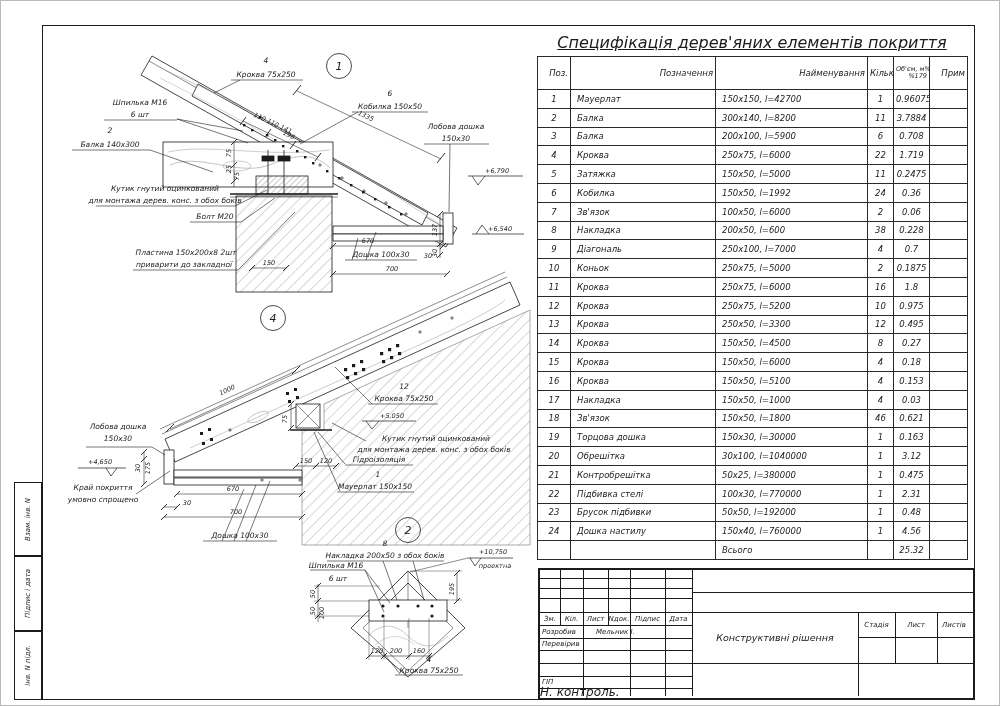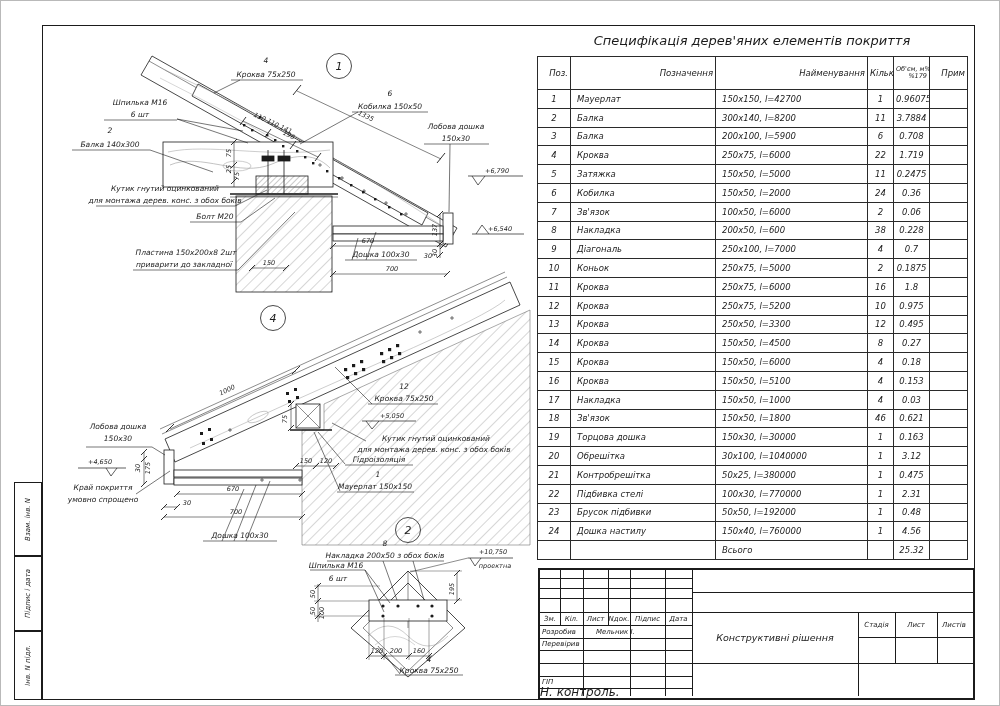--- a/index.html
+++ b/index.html
@@ -6,21 +6,21 @@
   body{width:1000px;height:706px;position:relative;background:#fff;
        font-family:"DejaVu Sans",sans-serif;font-style:italic;color:#1b1b1b;overflow:hidden;
        box-shadow:inset 0 0 0 1px #b9b9b9;}
   .frame{position:absolute;left:42px;top:25px;width:933px;height:675px;
          border:1.6px solid #1b1b1b;box-sizing:border-box;}
   
   .side-cell{position:absolute;left:14px;width:28px;border:1px solid #1b1b1b;box-sizing:border-box;
              display:flex;align-items:center;justify-content:center;background:#fff;}
   .vtext{writing-mode:vertical-rl;transform:rotate(180deg);font-size:7px;white-space:nowrap;}
   
-  .spec-title{position:absolute;left:537px;top:33px;width:430px;text-align:center;font-size:13px;}
+  .spec-title{position:absolute;left:537px;top:33px;width:430px;text-align:center;font-size:16px;text-decoration:underline;}
   table.spec{position:absolute;left:537px;top:56px;width:430px;border-collapse:collapse;
              table-layout:fixed;font-size:8.5px;}
   table.spec td,table.spec th{border:1px solid #2a2a2a;overflow:hidden;white-space:nowrap;
              font-weight:normal;font-style:italic;height:17.8px;padding:0 2px;}
   table.spec thead th{height:32px;text-align:right;}
   .c-pos,.c-qty,.c-vol{text-align:center;}
   .c-name,.c-size{text-align:left;padding-left:6px !important;}
   .volhead{font-size:6.5px;line-height:1.1;}
   
   .stamp{position:absolute;left:538px;top:568px;width:437px;height:132px;
@@ -109,21 +109,21 @@
         <td class="c-pos">5</td>
         <td class="c-name">Затяжка</td>
         <td class="c-size">150x50, l=5000</td>
         <td class="c-qty">11</td>
         <td class="c-vol">0.2475</td>
         <td class="c-note"></td>
       </tr>
       <tr>
         <td class="c-pos">6</td>
         <td class="c-name">Кобилка</td>
-        <td class="c-size">150x50, l=2000</td>
+        <td class="c-size">150x50, l=1992</td>
         <td class="c-qty">24</td>
         <td class="c-vol">0.36</td>
         <td class="c-note"></td>
       </tr>
       <tr>
         <td class="c-pos">7</td>
         <td class="c-name">Зв'язок</td>
         <td class="c-size">100x50, l=6000</td>
         <td class="c-qty">2</td>
         <td class="c-vol">0.06</td>

